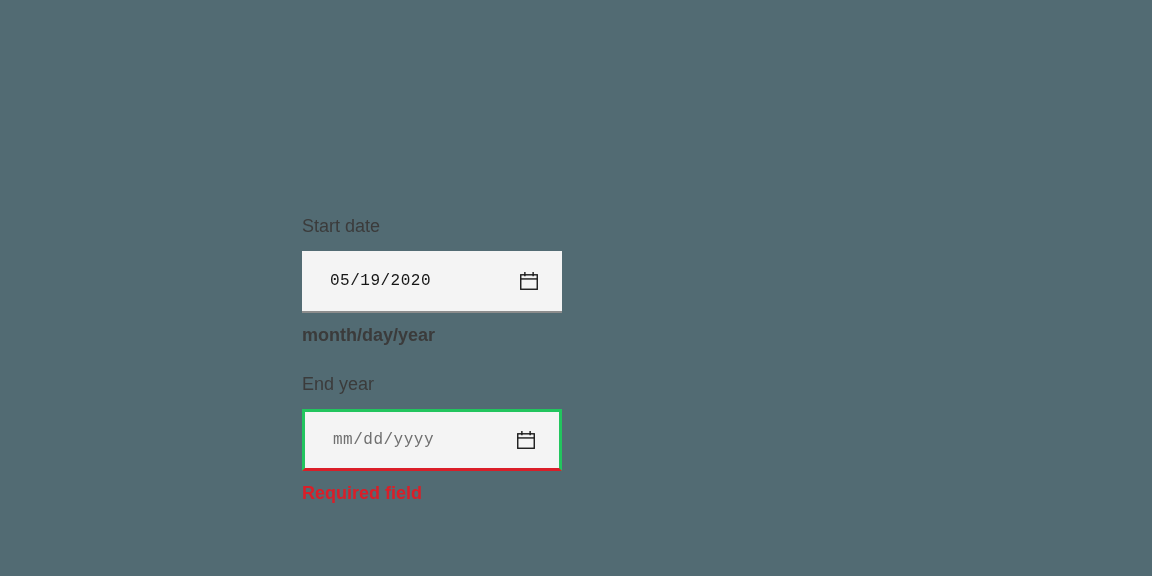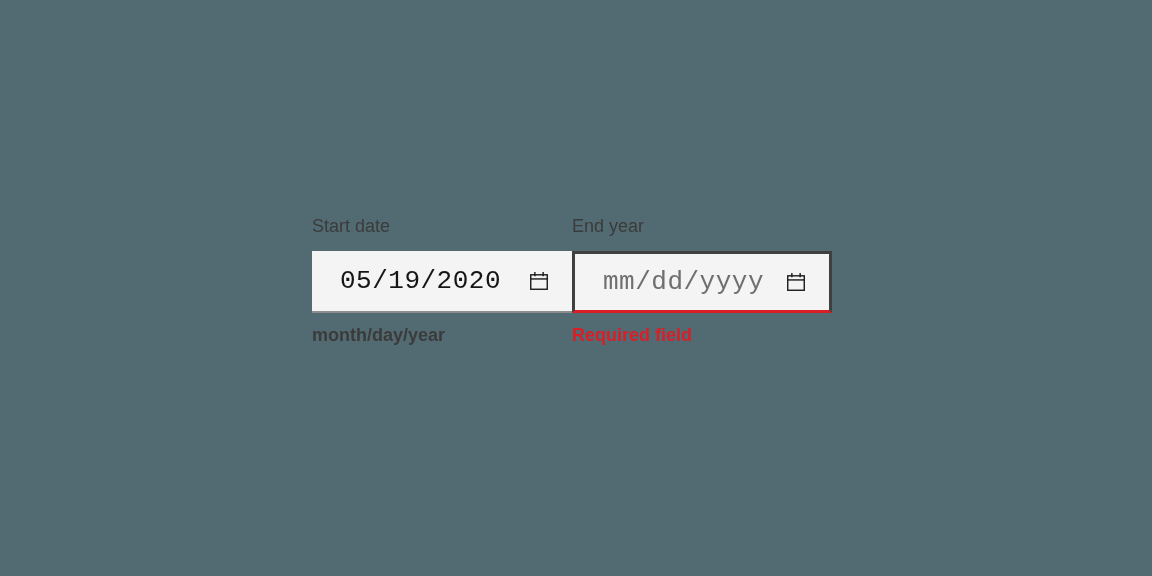--- a/index.html
+++ b/index.html
@@ -4,23 +4,25 @@
 <style>
   * { box-sizing: border-box; margin: 0; padding: 0; }
   html, body { width: 1152px; height: 576px; }
   body {
     background: #526b73;
     font-family: -apple-system, BlinkMacSystemFont, "Segoe UI", Helvetica, Arial, sans-serif;
     position: relative;
   }
   .wrap {
     position: absolute;
-    left: 312px;
+    left: 302px;
     top: 216px;
     display: flex;
+    gap: 28px;
+    flex-direction: column;
   }
   .col {
     display: flex;
     flex-direction: column;
     width: 260px;
   }
   .label {
     font-size: 18px;
     color: #3b3b3b;
     margin-bottom: 14px;
@@ -29,26 +31,26 @@
   .field {
     background: #f4f4f4;
     height: 62px;
     display: flex;
     align-items: center;
     justify-content: space-between;
     padding: 0 22px 0 28px;
     border-bottom: 2px solid #8d8d8d;
   }
   .field.error {
-    border: 3px solid #404040;
+    border: 3px solid #22c55e;
     border-bottom: 3px solid #da1e28;
   }
   .field-text {
     font-family: "Courier New", ui-monospace, SFMono-Regular, Menlo, monospace;
-    font-size: 26px;
+    font-size: 16px;
     color: #161616;
     letter-spacing: 0.5px;
   }
   .field-text.placeholder {
     color: #6f6f6f;
   }
   .helper {
     font-size: 18px;
     color: #3b3b3b;
     margin-top: 12px;

